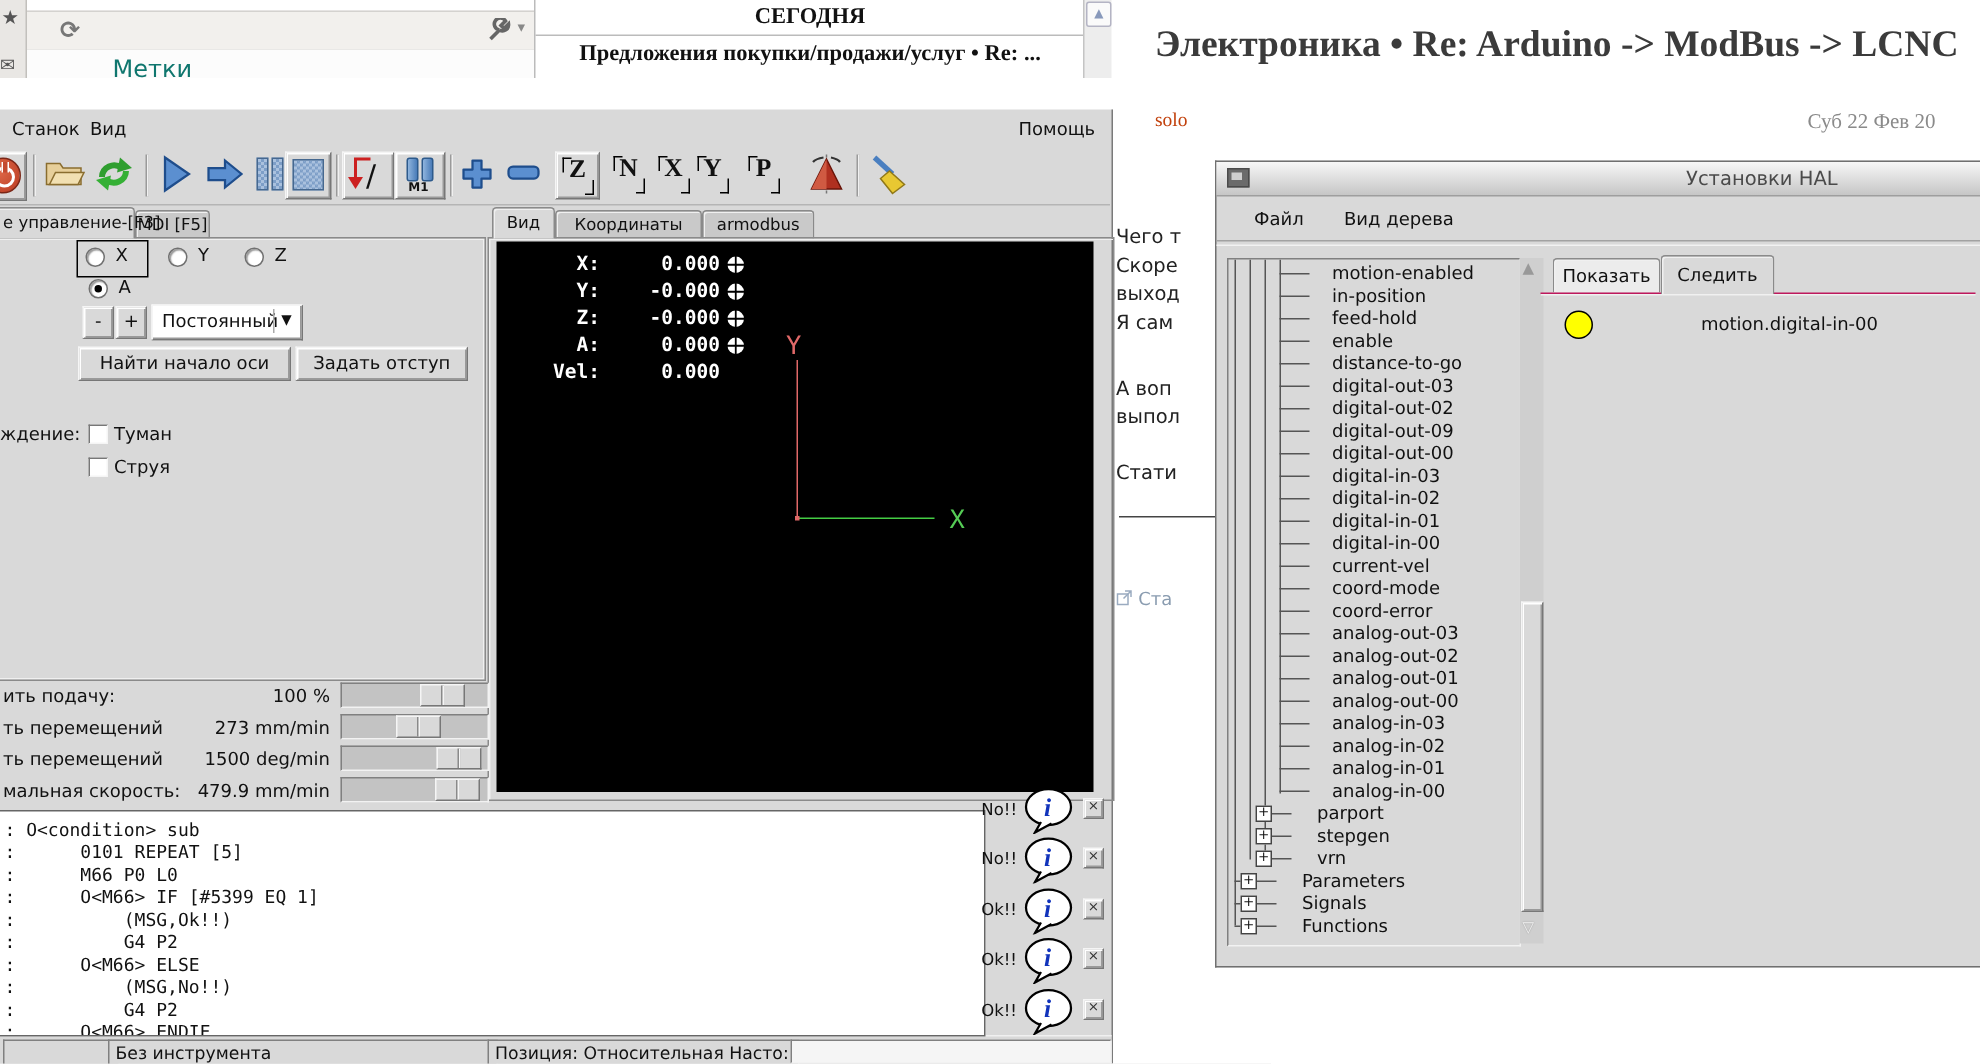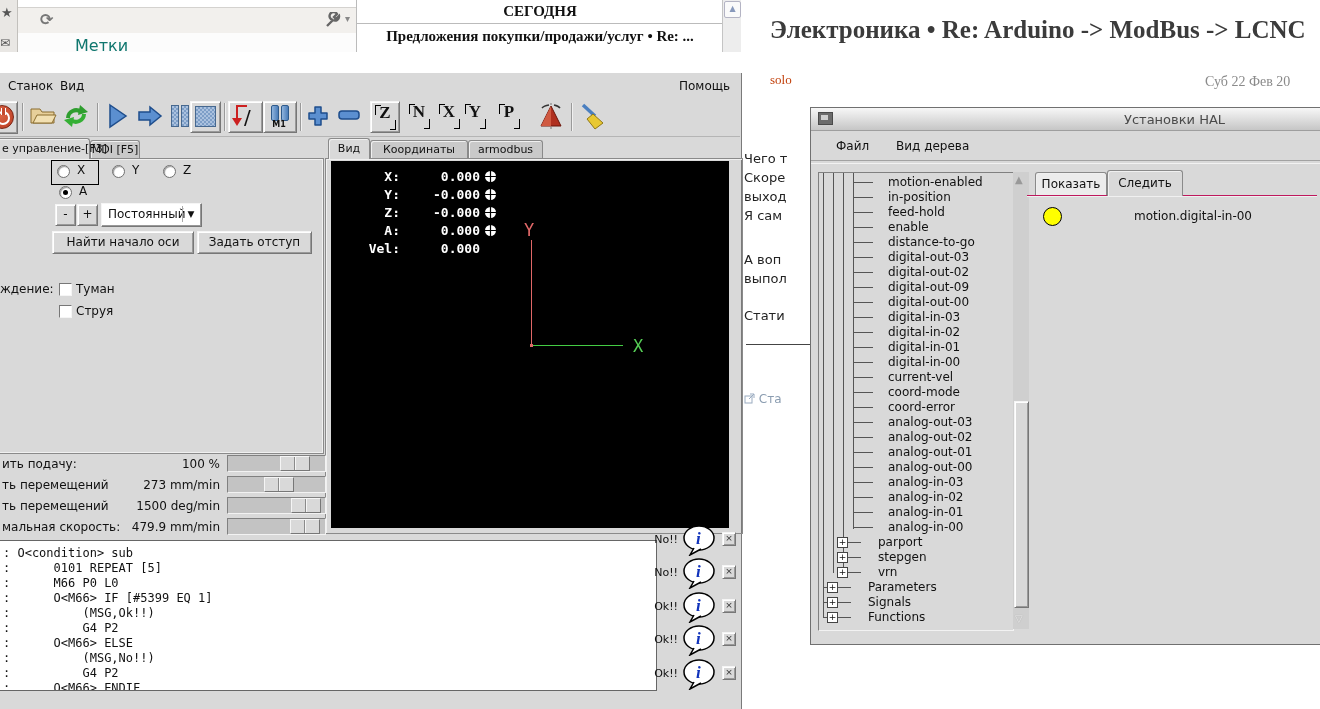--- a/index.html
+++ b/index.html
@@ -223,20 +223,26 @@
         <line x1="201" y1="184.5" x2="292" y2="184.5" stroke="#44cc44" stroke-width="1"></line>
         <text x="302" y="191" font-size="17" fill="#55cc55" font-family="DejaVu Sans Mono">X</text>
         <rect x="199" y="183" width="3" height="3" fill="#e06868"></rect>
       </svg>
     </div>
 
     <div class="abs" style="left:-6px;top:488px;width:661px;height:149px;background:#fff;border:1px solid #666;overflow:hidden;z-index:2;">
       <div id="gcode" class="mono" style="padding:5px 0 0 8px;font-size:12px;line-height:15px;white-space:pre;"><div>: O&lt;condition&gt; sub</div><div>:      0101 REPEAT [5]</div><div>:      M66 P0 L0</div><div>:      O&lt;M66&gt; IF [#5399 EQ 1]</div><div>:          (MSG,Ok!!)</div><div>:          G4 P2</div><div>:      O&lt;M66&gt; ELSE</div><div>:          (MSG,No!!)</div><div>:          G4 P2</div><div>:      O&lt;M66&gt; ENDIF</div></div>
     </div>
 
+    <div class="abs" style="left:0;top:638px;width:741px;height:19px;background:#d9d9d9;border-top:1px solid #f0f0f0;" id="statusbar">
+        <div style="position: absolute; left: 2px; top: 2px; width: 68px; height: 14px; font-size: 11.5px; padding: 1px 4px; overflow: hidden; white-space: nowrap; background: rgb(217, 217, 217); border-width: 1px; border-style: solid; border-color: rgb(128, 128, 128) rgb(242, 242, 242) rgb(242, 242, 242) rgb(128, 128, 128); border-image: initial;"></div>
+        <div style="position: absolute; left: 72px; top: 2px; width: 250px; height: 14px; font-size: 11.5px; padding: 1px 4px; overflow: hidden; white-space: nowrap; background: rgb(217, 217, 217); border-width: 1px; border-style: solid; border-color: rgb(128, 128, 128) rgb(242, 242, 242) rgb(242, 242, 242) rgb(128, 128, 128); border-image: initial;">Без инструмента</div>
+        <div style="position: absolute; left: 325px; top: 2px; width: 198px; height: 14px; font-size: 11.5px; padding: 1px 4px; overflow: hidden; white-space: nowrap; background: rgb(217, 217, 217); border-width: 1px; border-style: solid; border-color: rgb(128, 128, 128) rgb(242, 242, 242) rgb(242, 242, 242) rgb(128, 128, 128); border-image: initial;">Позиция: Относительная Насто:</div>
+        <div style="position: absolute; left: 527px; top: 2px; width: 212px; height: 14px; background: rgb(245, 245, 245); border-width: 1px; border-style: solid; border-color: rgb(128, 128, 128) rgb(242, 242, 242) rgb(242, 242, 242) rgb(128, 128, 128); border-image: initial;"></div>
+      </div>
   <div style="position: absolute; left: 57px; top: 113px; width: 11px; height: 11px; border-radius: 50%; background: rgb(255, 255, 255); border: 1px solid rgb(112, 112, 112); box-shadow: rgb(153, 153, 153) 1px 1px 1px inset; z-index: 4;"></div>
       <div style="position: absolute; left: 77px; top: 111px; font-size: 12px; z-index: 4;">X</div>
       <div style="position: absolute; left: 112px; top: 113px; width: 11px; height: 11px; border-radius: 50%; background: rgb(255, 255, 255); border: 1px solid rgb(112, 112, 112); box-shadow: rgb(153, 153, 153) 1px 1px 1px inset; z-index: 4;"></div>
       <div style="position: absolute; left: 132px; top: 111px; font-size: 12px; z-index: 4;">Y</div>
       <div style="position: absolute; left: 163px; top: 113px; width: 11px; height: 11px; border-radius: 50%; background: rgb(255, 255, 255); border: 1px solid rgb(112, 112, 112); box-shadow: rgb(153, 153, 153) 1px 1px 1px inset; z-index: 4;"></div>
       <div style="position: absolute; left: 183px; top: 111px; font-size: 12px; z-index: 4;">Z</div>
       <div style="position: absolute; left: 59px; top: 134px; width: 11px; height: 11px; border-radius: 50%; background: rgb(255, 255, 255); border: 1px solid rgb(112, 112, 112); box-shadow: rgb(153, 153, 153) 1px 1px 1px inset; z-index: 4;">
         <div style="position: absolute; left: 3px; top: 3px; width: 5px; height: 5px; border-radius: 50%; background: rgb(0, 0, 0);"></div>
       </div>
       <div style="position: absolute; left: 79px; top: 132px; font-size: 12px; z-index: 4;">A</div>

